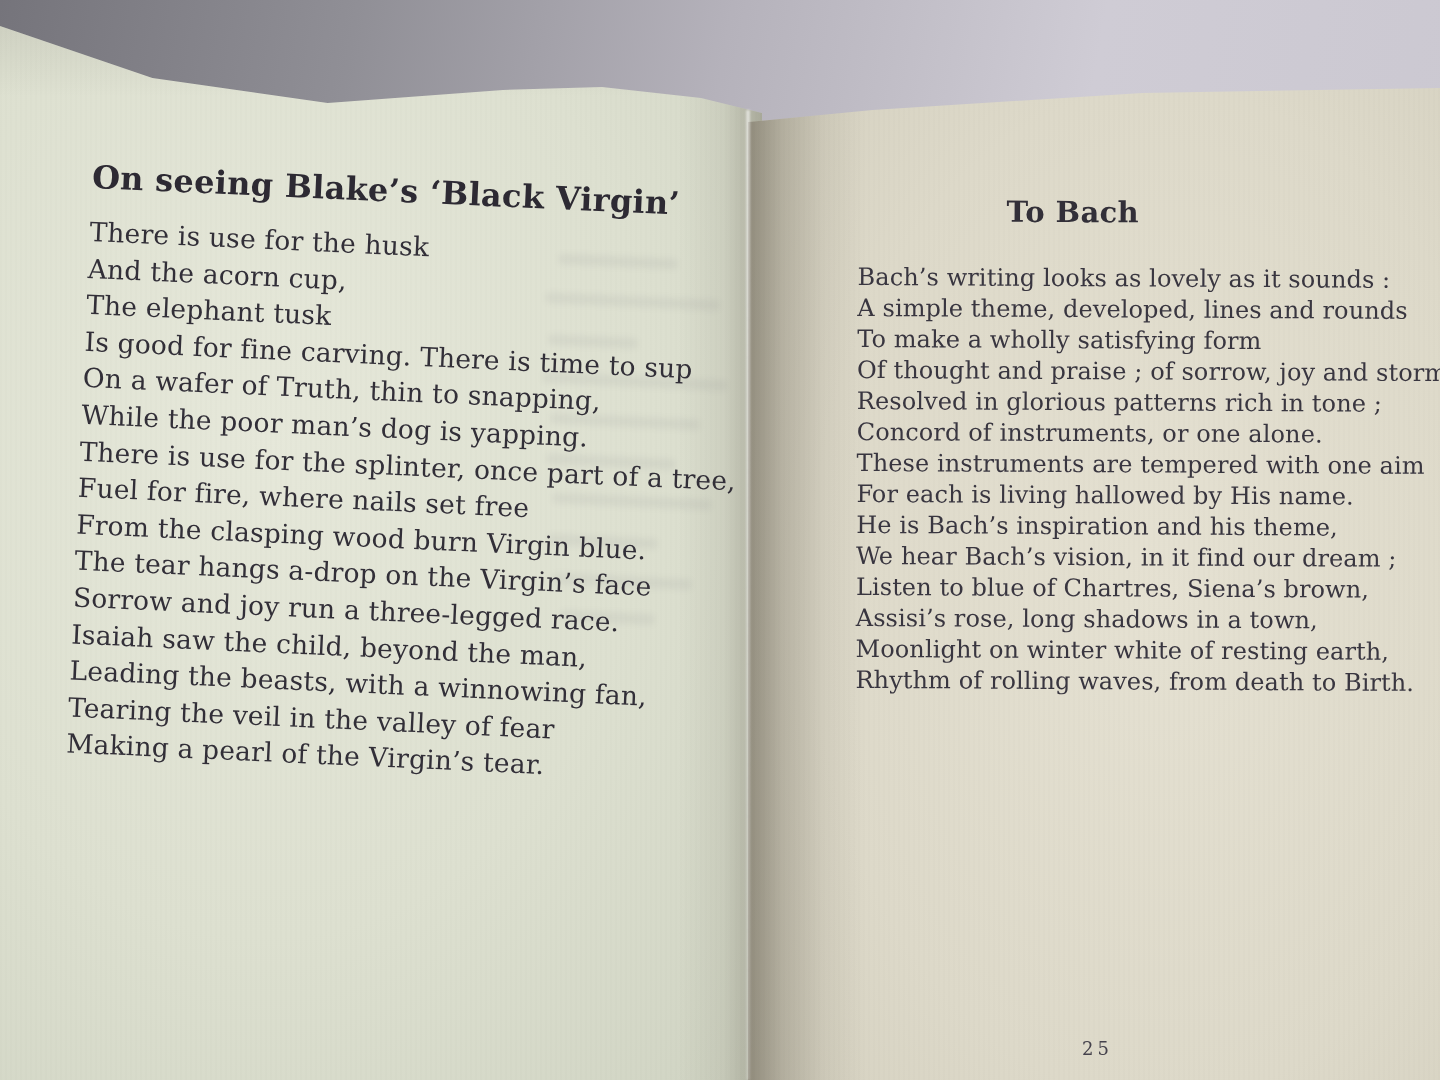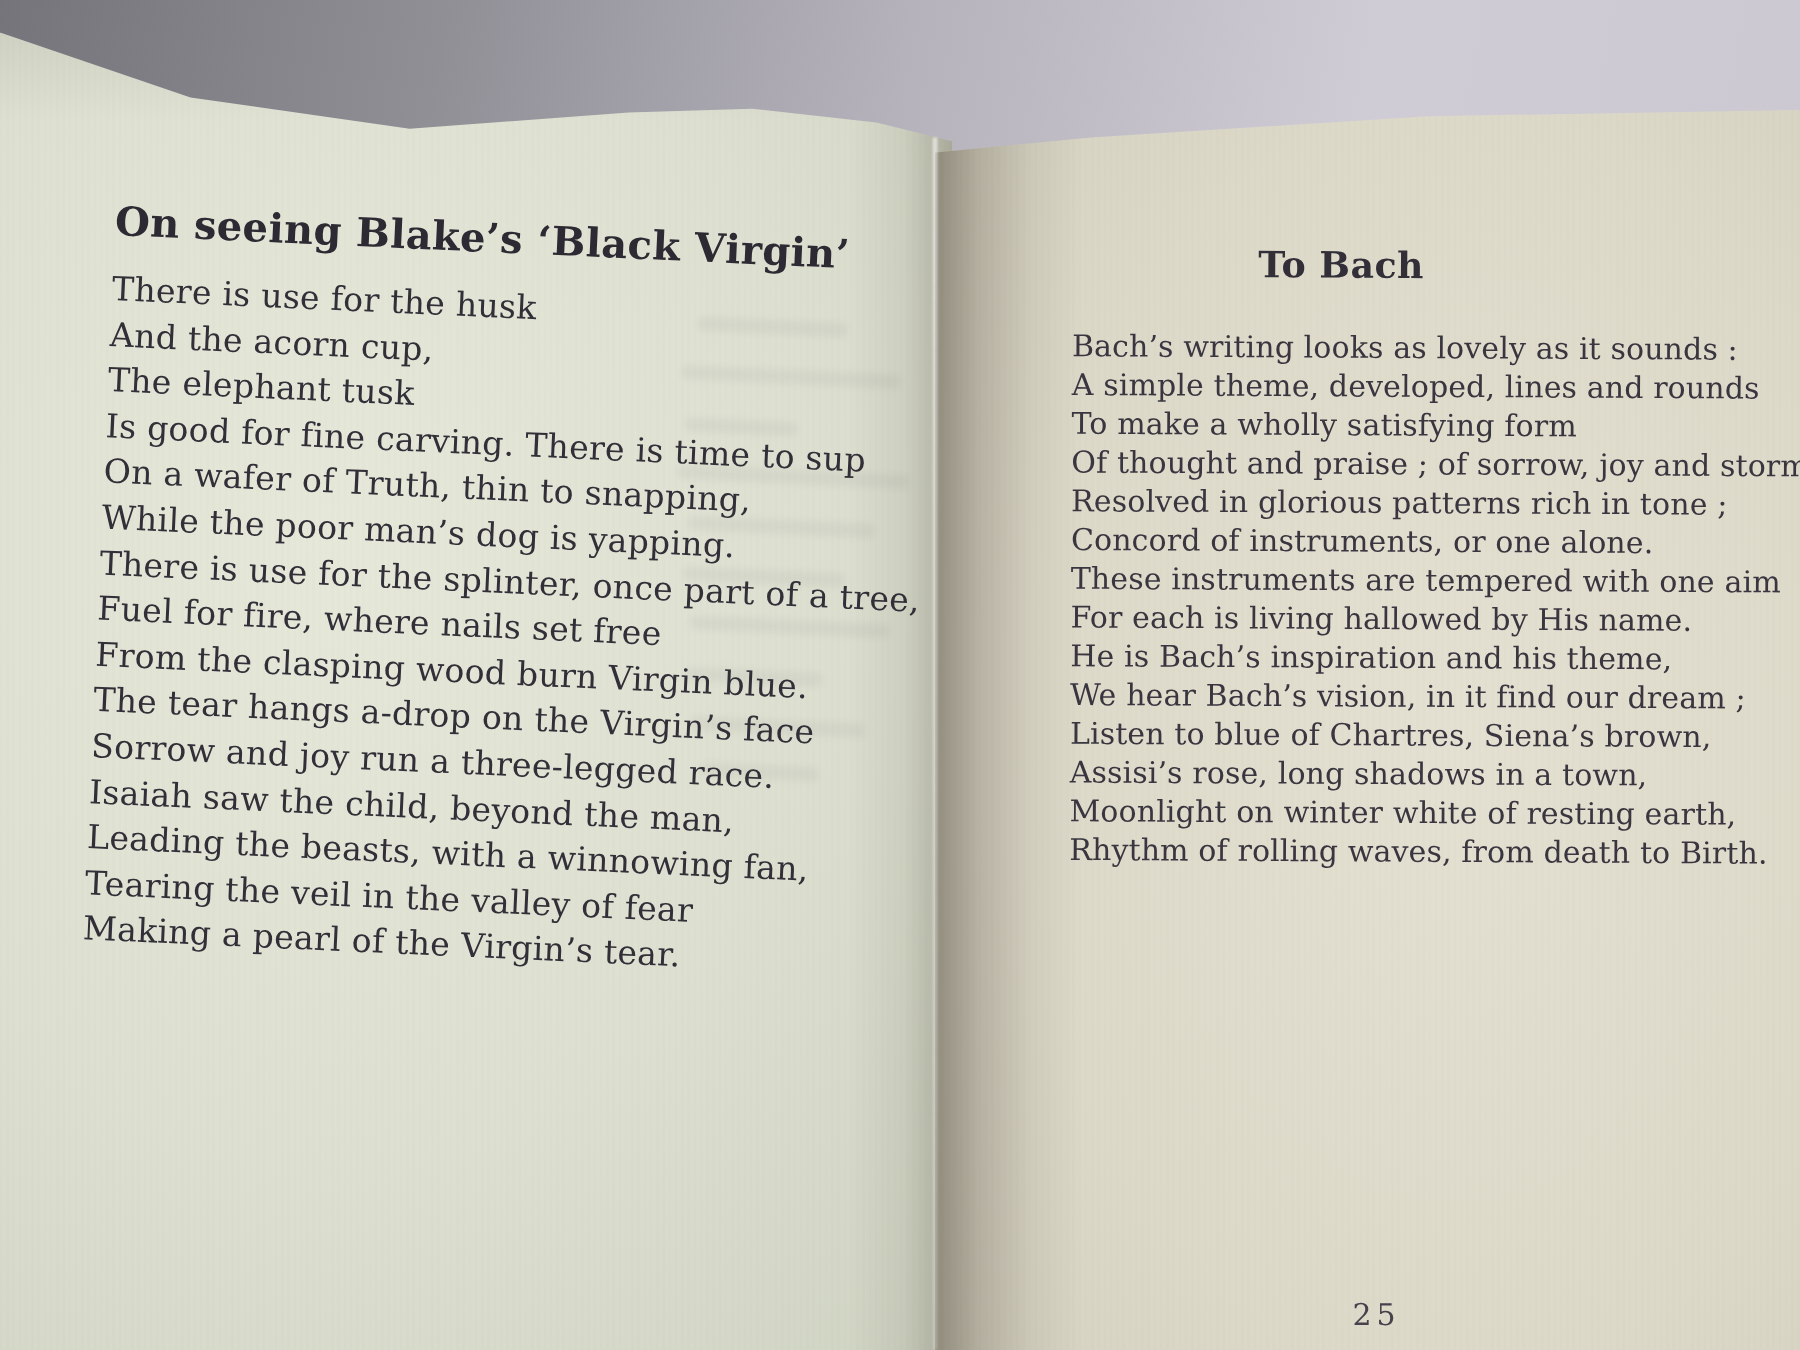--- a/index.html
+++ b/index.html
@@ -63,21 +63,21 @@
   }
   .right-title{
     font-size:29px;font-weight:600;text-align:center;width:430px;
     margin:0 0 34px 0;color:#322f38;letter-spacing:.4px;
   }
   .right-lines{font-size:24px;line-height:31px;letter-spacing:.1px;}
   .right-lines div{white-space:nowrap;}
 
   .page-number{
     position:absolute;left:1082px;top:1038px;
-    font-size:24px;letter-spacing:4px;color:#45424c;
+    font-size:18px;letter-spacing:4px;color:#45424c;
   }
 
   
   .showthrough{position:absolute;inset:0;pointer-events:none;}
   .showthrough span{
     position:absolute;height:11px;border-radius:5px;background:#5e5e6a;
     opacity:.07;filter:blur(3px);transform:rotate(2.6deg);
   }
 </style>
 </head>

